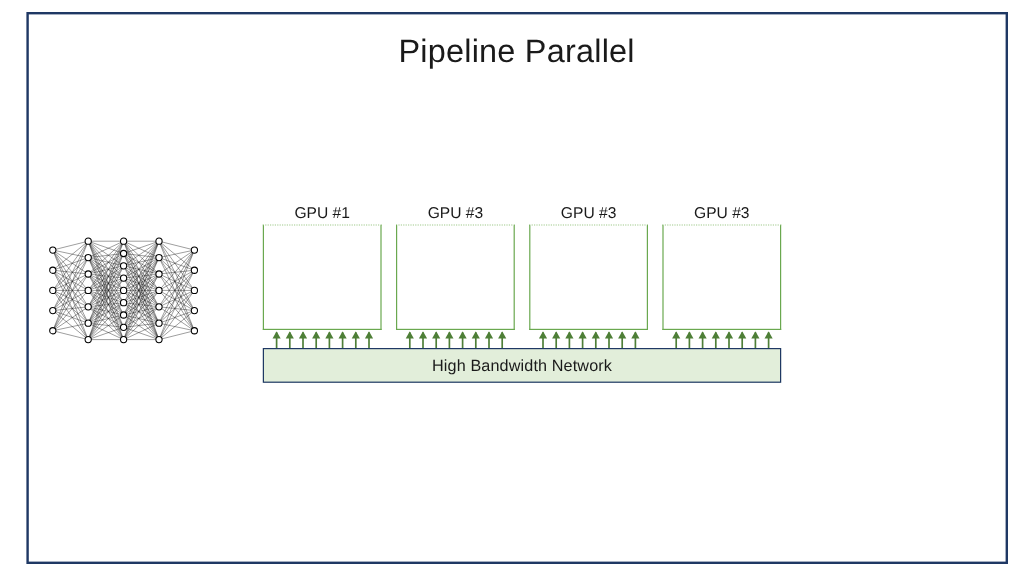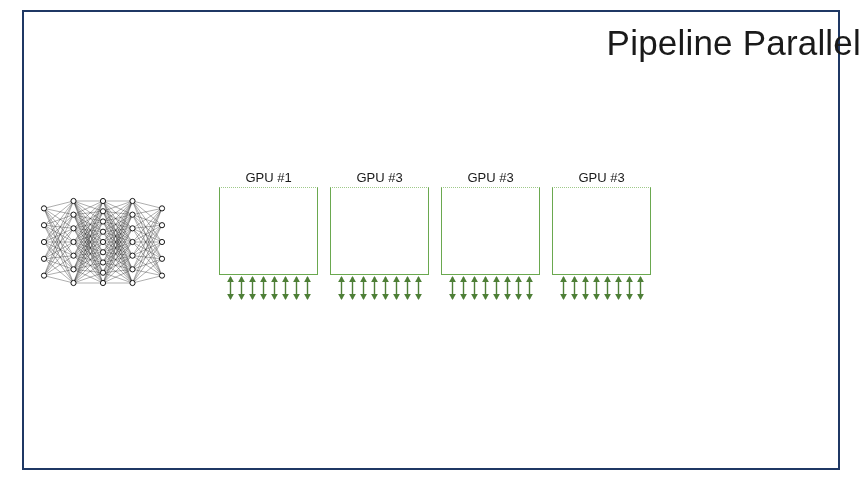--- a/index.html
+++ b/index.html
@@ -28,22 +28,22 @@
     height: 460px;
     border: 2px solid #1f3864;
     box-sizing: border-box;
     pointer-events: none;
   }
   #slide-title {
     position: absolute;
     left: 0;
     top: 26px;
     width: 861px;
-    text-align: right;
-    font-size: 35px;
+    text-align: center;
+    font-size: 27px;
     line-height: 34px;
     color: #1a1a1a;
     font-family: "Liberation Sans", sans-serif;
     font-weight: normal;
     letter-spacing: 0.2px;
   }
   
   #nn-figure {
     position: absolute;
     left: 38px;
@@ -500,14 +500,17 @@
             <polygon points="71.5,24 74.9,18 68.1,18" fill="#4e7f37"></polygon>
             <rect x="81.8" y="1" width="1.4" height="22" fill="#4e7f37"></rect>
             <polygon points="82.5,0 85.9,6 79.1,6" fill="#4e7f37"></polygon>
             <polygon points="82.5,24 85.9,18 79.1,18" fill="#4e7f37"></polygon>
           </svg>
         </div>
     </div>
 
   </div>
 
+  <div id="network-bar">
+    <span id="network-bar-label">High Bandwidth Network</span>
+  </div>
 
 </div>
 
 </body></html>

